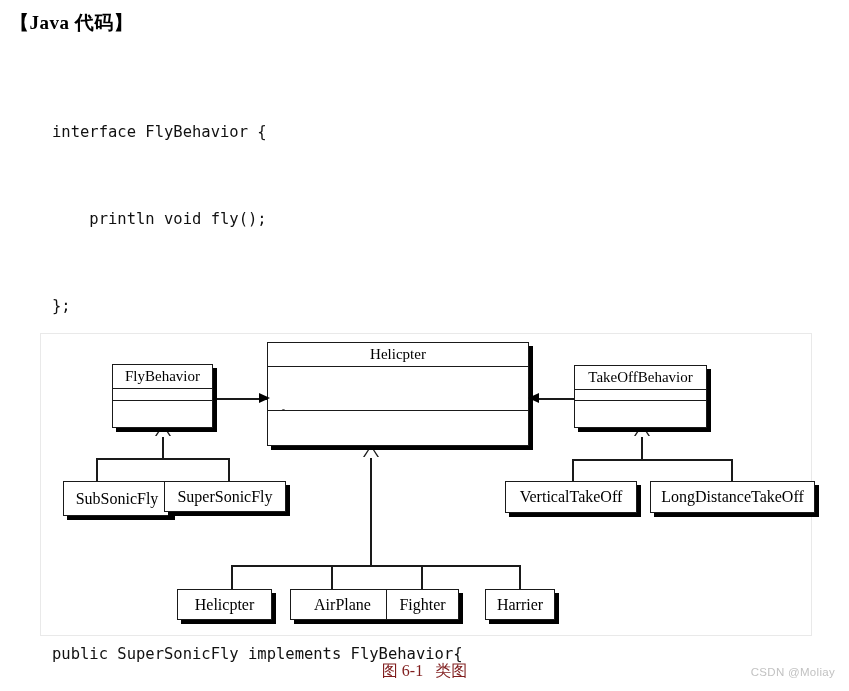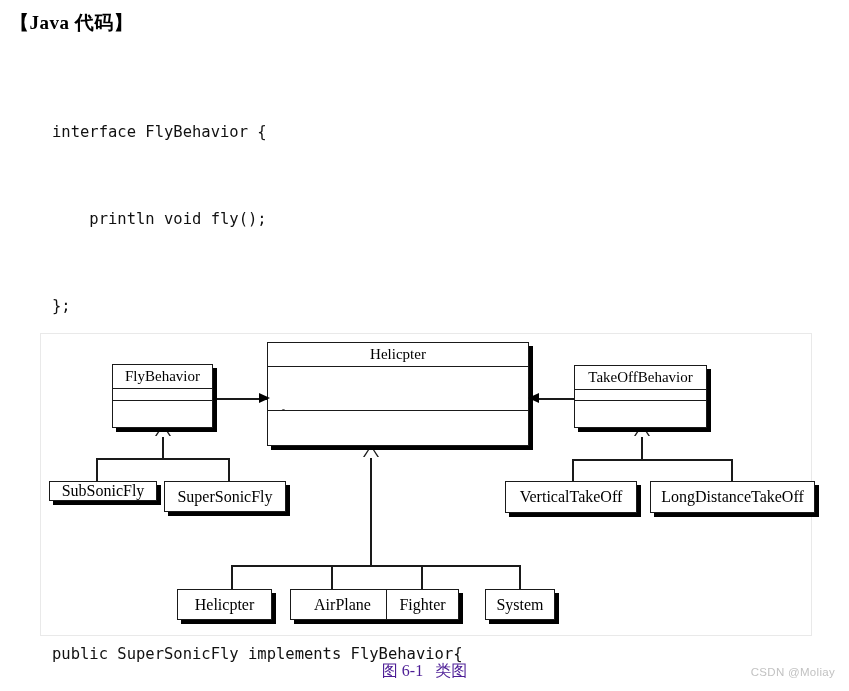--- a/index.html
+++ b/index.html
@@ -152,21 +152,21 @@
 
   
   #caption {
     position: absolute;
     left: 0;
     top: 661px;
     width: 849px;
     text-align: center;
     font-family: "Liberation Serif", "DejaVu Serif", serif;
     font-size: 16px;
-    color: #4c1d95;
+    color: #7f1d1d;
     white-space: pre;
   }
   #watermark {
     position: absolute;
     right: 14px;
     top: 666px;
     font-family: "Liberation Sans", "DejaVu Sans", sans-serif;
     font-size: 11.5px;
     color: #c2c2c2;
     letter-spacing: 0.3px;
@@ -245,21 +245,21 @@
   <div class="umlbox" style="left:71px; top:30px; width:101px; height:64px;">
     <div class="sect center name">FlyBehavior</div>
     <div class="sect attrs" style="height:12px;">
       <div></div>
     </div>
     <div class="sect ops" style="height:27px;">
       
     </div>
   </div>
 
-  <div class="umlbox" style="left:8px; top:147px; width:108px; height:20px;">
+  <div class="umlbox" style="left:22px; top:147px; width:108px; height:35px;">
     <div class="simple-name">SubSonicFly</div>
   </div>
 
   <div class="umlbox" style="left:123px; top:147px; width:122px; height:31px;text-align:right;">
     <div class="simple-name">SuperSonicFly</div>
   </div>
 
   <div class="umlbox" style="left:464px; top:147px; width:132px; height:32px;">
     <div class="simple-name">VerticalTakeOff</div>
   </div>
@@ -274,19 +274,19 @@
 
   <div class="umlbox" style="left:249px; top:255px; width:105px; height:31px;">
     <div class="simple-name">AirPlane</div>
   </div>
 
   <div class="umlbox" style="left:345px; top:255px; width:73px; height:31px;">
     <div class="simple-name">Fighter</div>
   </div>
 
   <div class="umlbox" style="left:444px; top:255px; width:70px; height:31px;">
-    <div class="simple-name">System</div>
+    <div class="simple-name">Harrier</div>
   </div>
 
 </div>
 
 <div id="caption">图 6-1   类图</div>
 <div id="watermark">CSDN @Moliay</div>
 
 </body></html>

